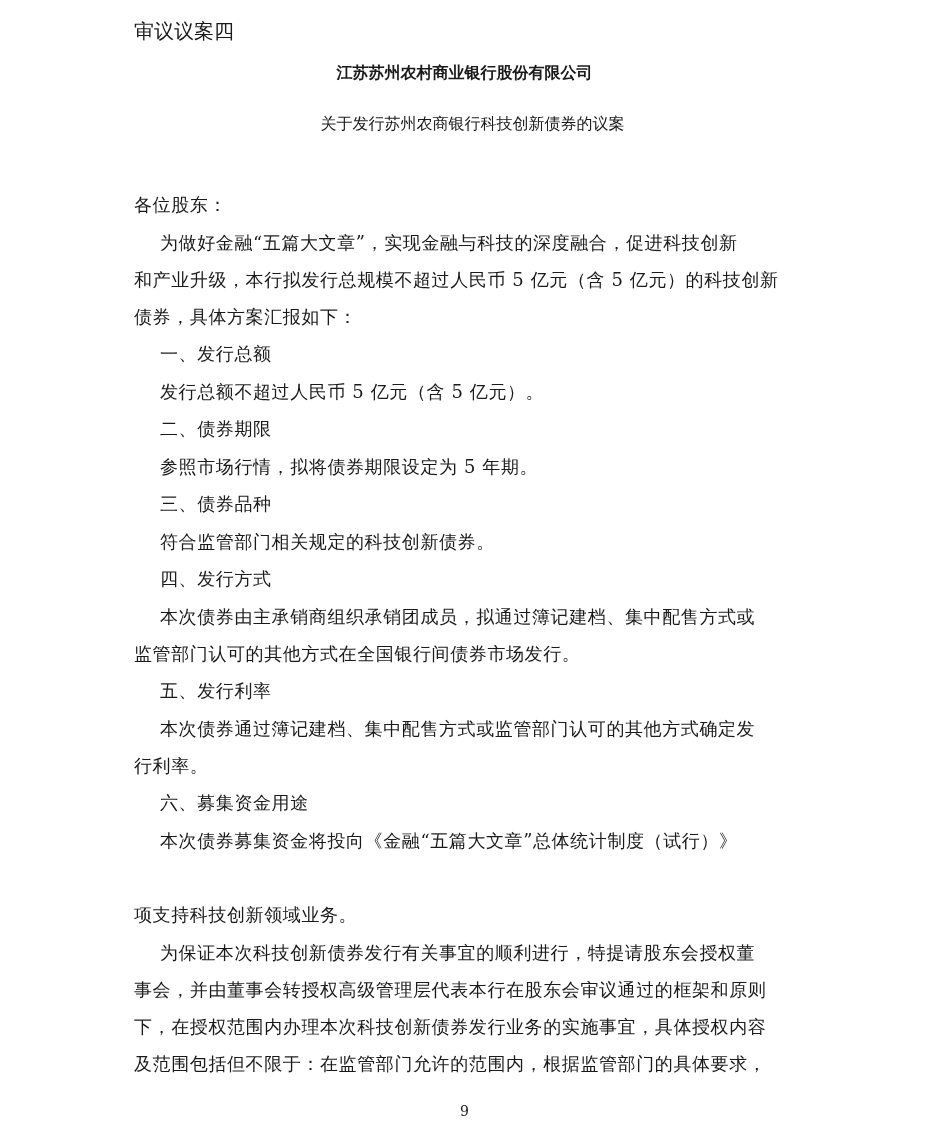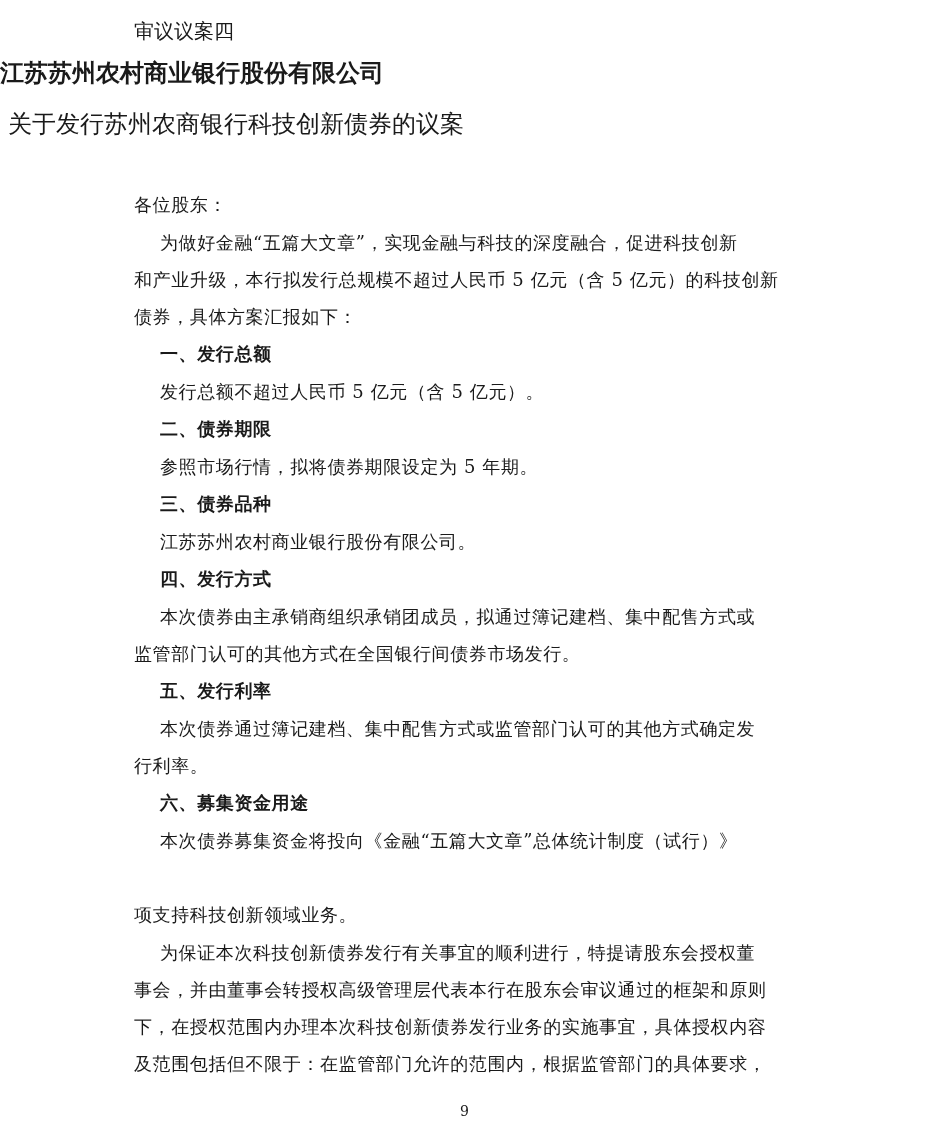--- a/index.html
+++ b/index.html
@@ -1,27 +1,27 @@
 <!DOCTYPE html>
 <html><head>
 <meta charset="utf-8">
 <style>
   html, body { margin: 0; padding: 0; background: #ffffff; }
   body { width: 929px; height: 1131px; position: relative; overflow: hidden;
          font-family: "DejaVu Serif", "Liberation Serif", serif; color: #1a1a1a; }
   .page { position: absolute; left: 0; top: 0; width: 929px; height: 1131px; }
   .header-label { position: absolute; left: 134px; top: 18px; font-size: 20px; line-height: 26px; }
-  .title { position: absolute; left: 0; width: 929px; text-align: left;
-           font-family: "DejaVu Sans", "Liberation Sans", sans-serif; font-size: 24px; line-height: 34px; }
+  .title { position: absolute; left: 0; width: 929px; text-align: center;
+           font-family: "DejaVu Sans", "Liberation Sans", sans-serif; font-size: 16px; line-height: 34px; }
   .title.t1 { top: 56px; font-weight: bold; }
   .title.t2 { top: 107px; padding-left: 8px; }
   .line { position: absolute; left: 134px; width: 660px; font-size: 18px; line-height: 26px;
           white-space: nowrap; letter-spacing: 0.6px; }
   .line.indent { left: 160px; }
-  .heading { font-family: "DejaVu Sans", "Liberation Sans", sans-serif; font-weight: bold; }
+  .heading { font-family: "DejaVu Sans", "Liberation Sans", sans-serif; font-weight: normal; }
   .page-number { position: absolute; left: 0; width: 929px; top: 1101px; text-align: center;
                  font-size: 14px; line-height: 20px; }
 </style>
 </head>
 <body>
 
 <div class="page">
   <div class="header-label">审议议案四</div>
 
   <div class="title t1">江苏苏州农村商业银行股份有限公司</div>
@@ -33,21 +33,21 @@
   <div class="line" style="top:267px">和产业升级，本行拟发行总规模不超过人民币 5 亿元（含 5 亿元）的科技创新</div>
   <div class="line" style="top:304px">债券，具体方案汇报如下：</div>
 
   <div class="line indent heading" style="top:341px">一、发行总额</div>
   <div class="line indent" style="top:379px">发行总额不超过人民币 5 亿元（含 5 亿元）。</div>
 
   <div class="line indent heading" style="top:416px">二、债券期限</div>
   <div class="line indent" style="top:454px">参照市场行情，拟将债券期限设定为 5 年期。</div>
 
   <div class="line indent heading" style="top:491px">三、债券品种</div>
-  <div class="line indent" style="top:529px">江苏苏州农村商业银行股份有限公司。</div>
+  <div class="line indent" style="top:529px">符合监管部门相关规定的科技创新债券。</div>
 
   <div class="line indent heading" style="top:566px">四、发行方式</div>
   <div class="line indent" style="top:604px">本次债券由主承销商组织承销团成员，拟通过簿记建档、集中配售方式或</div>
   <div class="line" style="top:641px">监管部门认可的其他方式在全国银行间债券市场发行。</div>
 
   <div class="line indent heading" style="top:678px">五、发行利率</div>
   <div class="line indent" style="top:716px">本次债券通过簿记建档、集中配售方式或监管部门认可的其他方式确定发</div>
   <div class="line" style="top:753px">行利率。</div>
 
   <div class="line indent heading" style="top:790px">六、募集资金用途</div>

